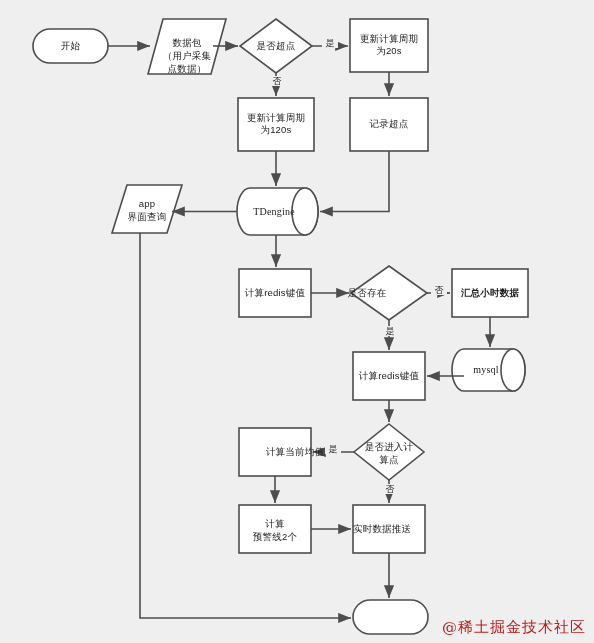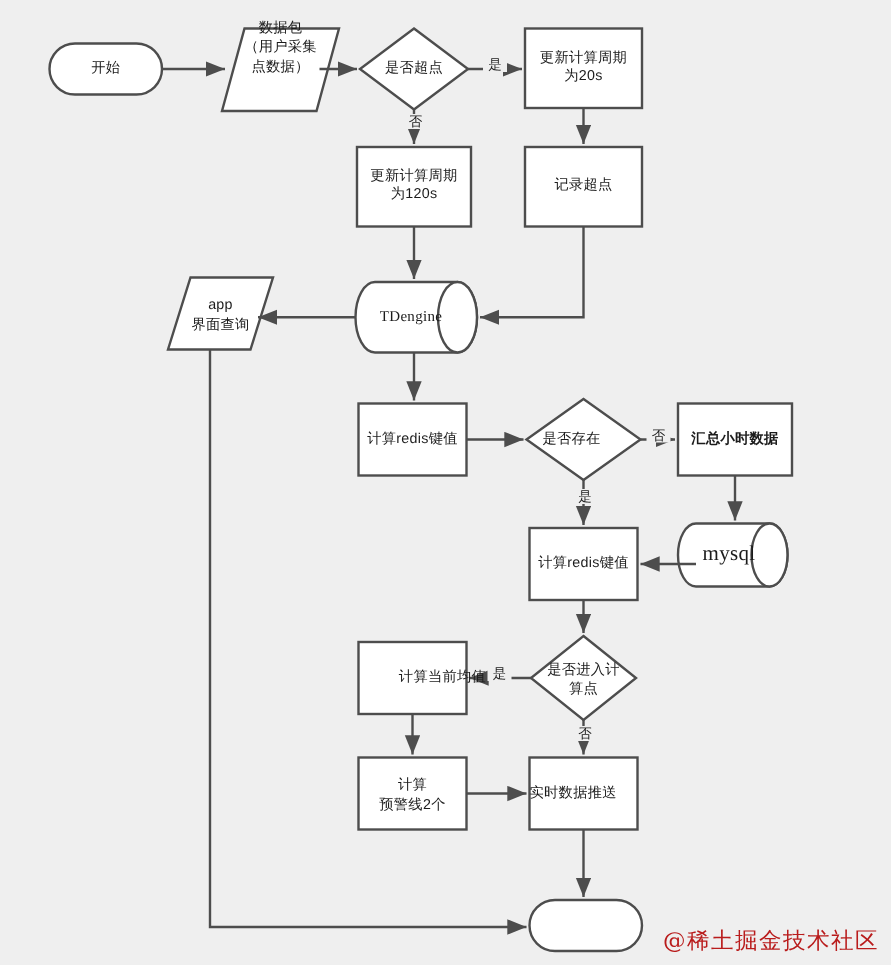--- a/index.html
+++ b/index.html
@@ -132,36 +132,36 @@
 
     <path d="M311,529 L351,529"></path>
 
     <path d="M389,553 L389,598"></path>
 
     <path d="M140,233 L140,618 L351,618"></path>
   </g>
 </svg>
 
 <div class="node-label" style="left:33px;top:40px;width:75px;">开始</div>
-<div class="node-label" style="left:148px;top:12px;width:78px;line-height:13px;">数据包
+<div class="node-label" style="left:148px;top:36px;width:78px;line-height:13px;">数据包
 （用户采集
 点数据）</div>
 <div class="node-label" style="left:241px;top:40px;width:70px;">是否超点</div>
 <div class="node-label" style="left:350px;top:33px;width:78px;">更新计算周期
 为20s</div>
 <div class="node-label" style="left:350px;top:118px;width:78px;">记录超点</div>
 <div class="node-label" style="left:238px;top:112px;width:76px;">更新计算周期
 为120s</div>
 <div class="node-label mono" style="left:243px;top:206px;width:62px;font-size:10px;">TDengine</div>
 <div class="node-label" style="left:112px;top:197px;width:70px;line-height:13px;">app
 界面查询</div>
 <div class="node-label" style="left:239px;top:287px;width:72px;">计算redis键值</div>
-<div class="node-label" style="left:346px;top:287px;width:70px;">是否存在</div>
+<div class="node-label" style="left:332px;top:287px;width:70px;">是否存在</div>
 <div class="node-label" style="left:452px;top:287px;width:76px;font-weight:bold;">汇总小时数据</div>
-<div class="node-label mono" style="left:458px;top:364px;width:56px;font-size:14px;">mysql</div>
+<div class="node-label mono" style="left:458px;top:364px;width:56px;font-size:10px;">mysql</div>
 <div class="node-label" style="left:353px;top:370px;width:72px;">计算redis键值</div>
 <div class="node-label" style="left:352px;top:440px;width:74px;line-height:13px;text-align:center;">是否进入计
 算点</div>
 <div class="node-label" style="left:239px;top:446px;width:72px;padding-left:20px;">计算当前均值</div>
 <div class="node-label" style="left:239px;top:517px;width:72px;line-height:13px;">计算
 预警线2个</div>
 <div class="node-label" style="left:353px;top:523px;width:52px;">实时数据推送</div>
 <div class="node-label" style="left:353px;top:647px;width:75px;">结束</div>
 
 <div class="edge-label" style="left:322px;top:38px;width:14px;">是</div>

